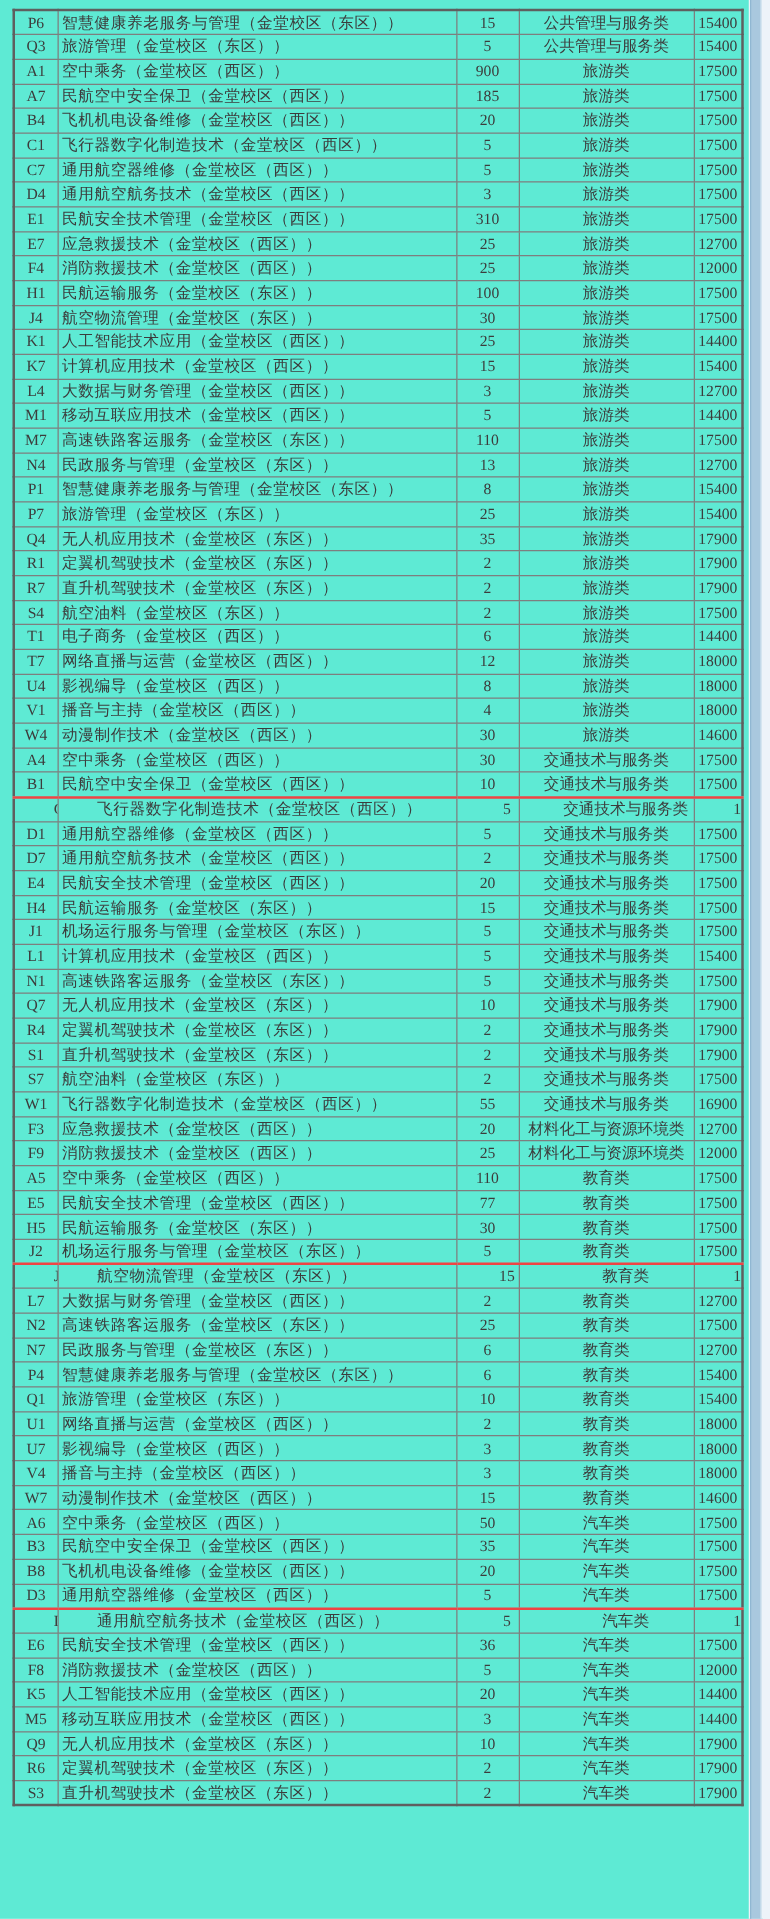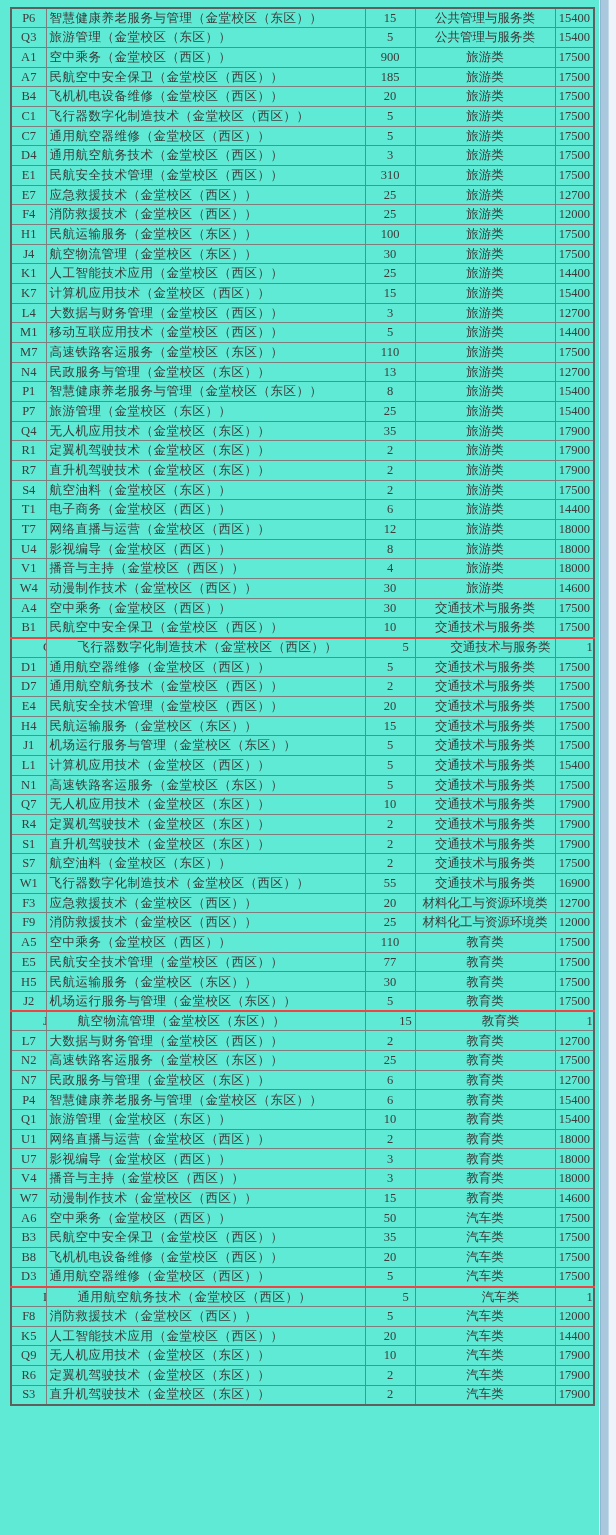--- a/index.html
+++ b/index.html
@@ -501,30 +501,44 @@
           <td>17500</td>
         </tr>
         <tr class="heavy">
           <td>D9</td>
           <td class="major">通用航空航务技术（金堂校区（西区））</td>
           <td>5</td>
           <td>汽车类</td>
           <td>17500</td>
         </tr>
         <tr>
+          <td>E6</td>
+          <td class="major">民航安全技术管理（金堂校区（西区））</td>
+          <td>36</td>
+          <td>汽车类</td>
+          <td>17500</td>
+        </tr>
+        <tr>
           <td>F8</td>
           <td class="major">消防救援技术（金堂校区（西区））</td>
           <td>5</td>
           <td>汽车类</td>
           <td>12000</td>
         </tr>
         <tr>
           <td>K5</td>
           <td class="major">人工智能技术应用（金堂校区（西区））</td>
           <td>20</td>
+          <td>汽车类</td>
+          <td>14400</td>
+        </tr>
+        <tr>
+          <td>M5</td>
+          <td class="major">移动互联应用技术（金堂校区（西区））</td>
+          <td>3</td>
           <td>汽车类</td>
           <td>14400</td>
         </tr>
         <tr>
           <td>Q9</td>
           <td class="major">无人机应用技术（金堂校区（东区））</td>
           <td>10</td>
           <td>汽车类</td>
           <td>17900</td>
         </tr>

